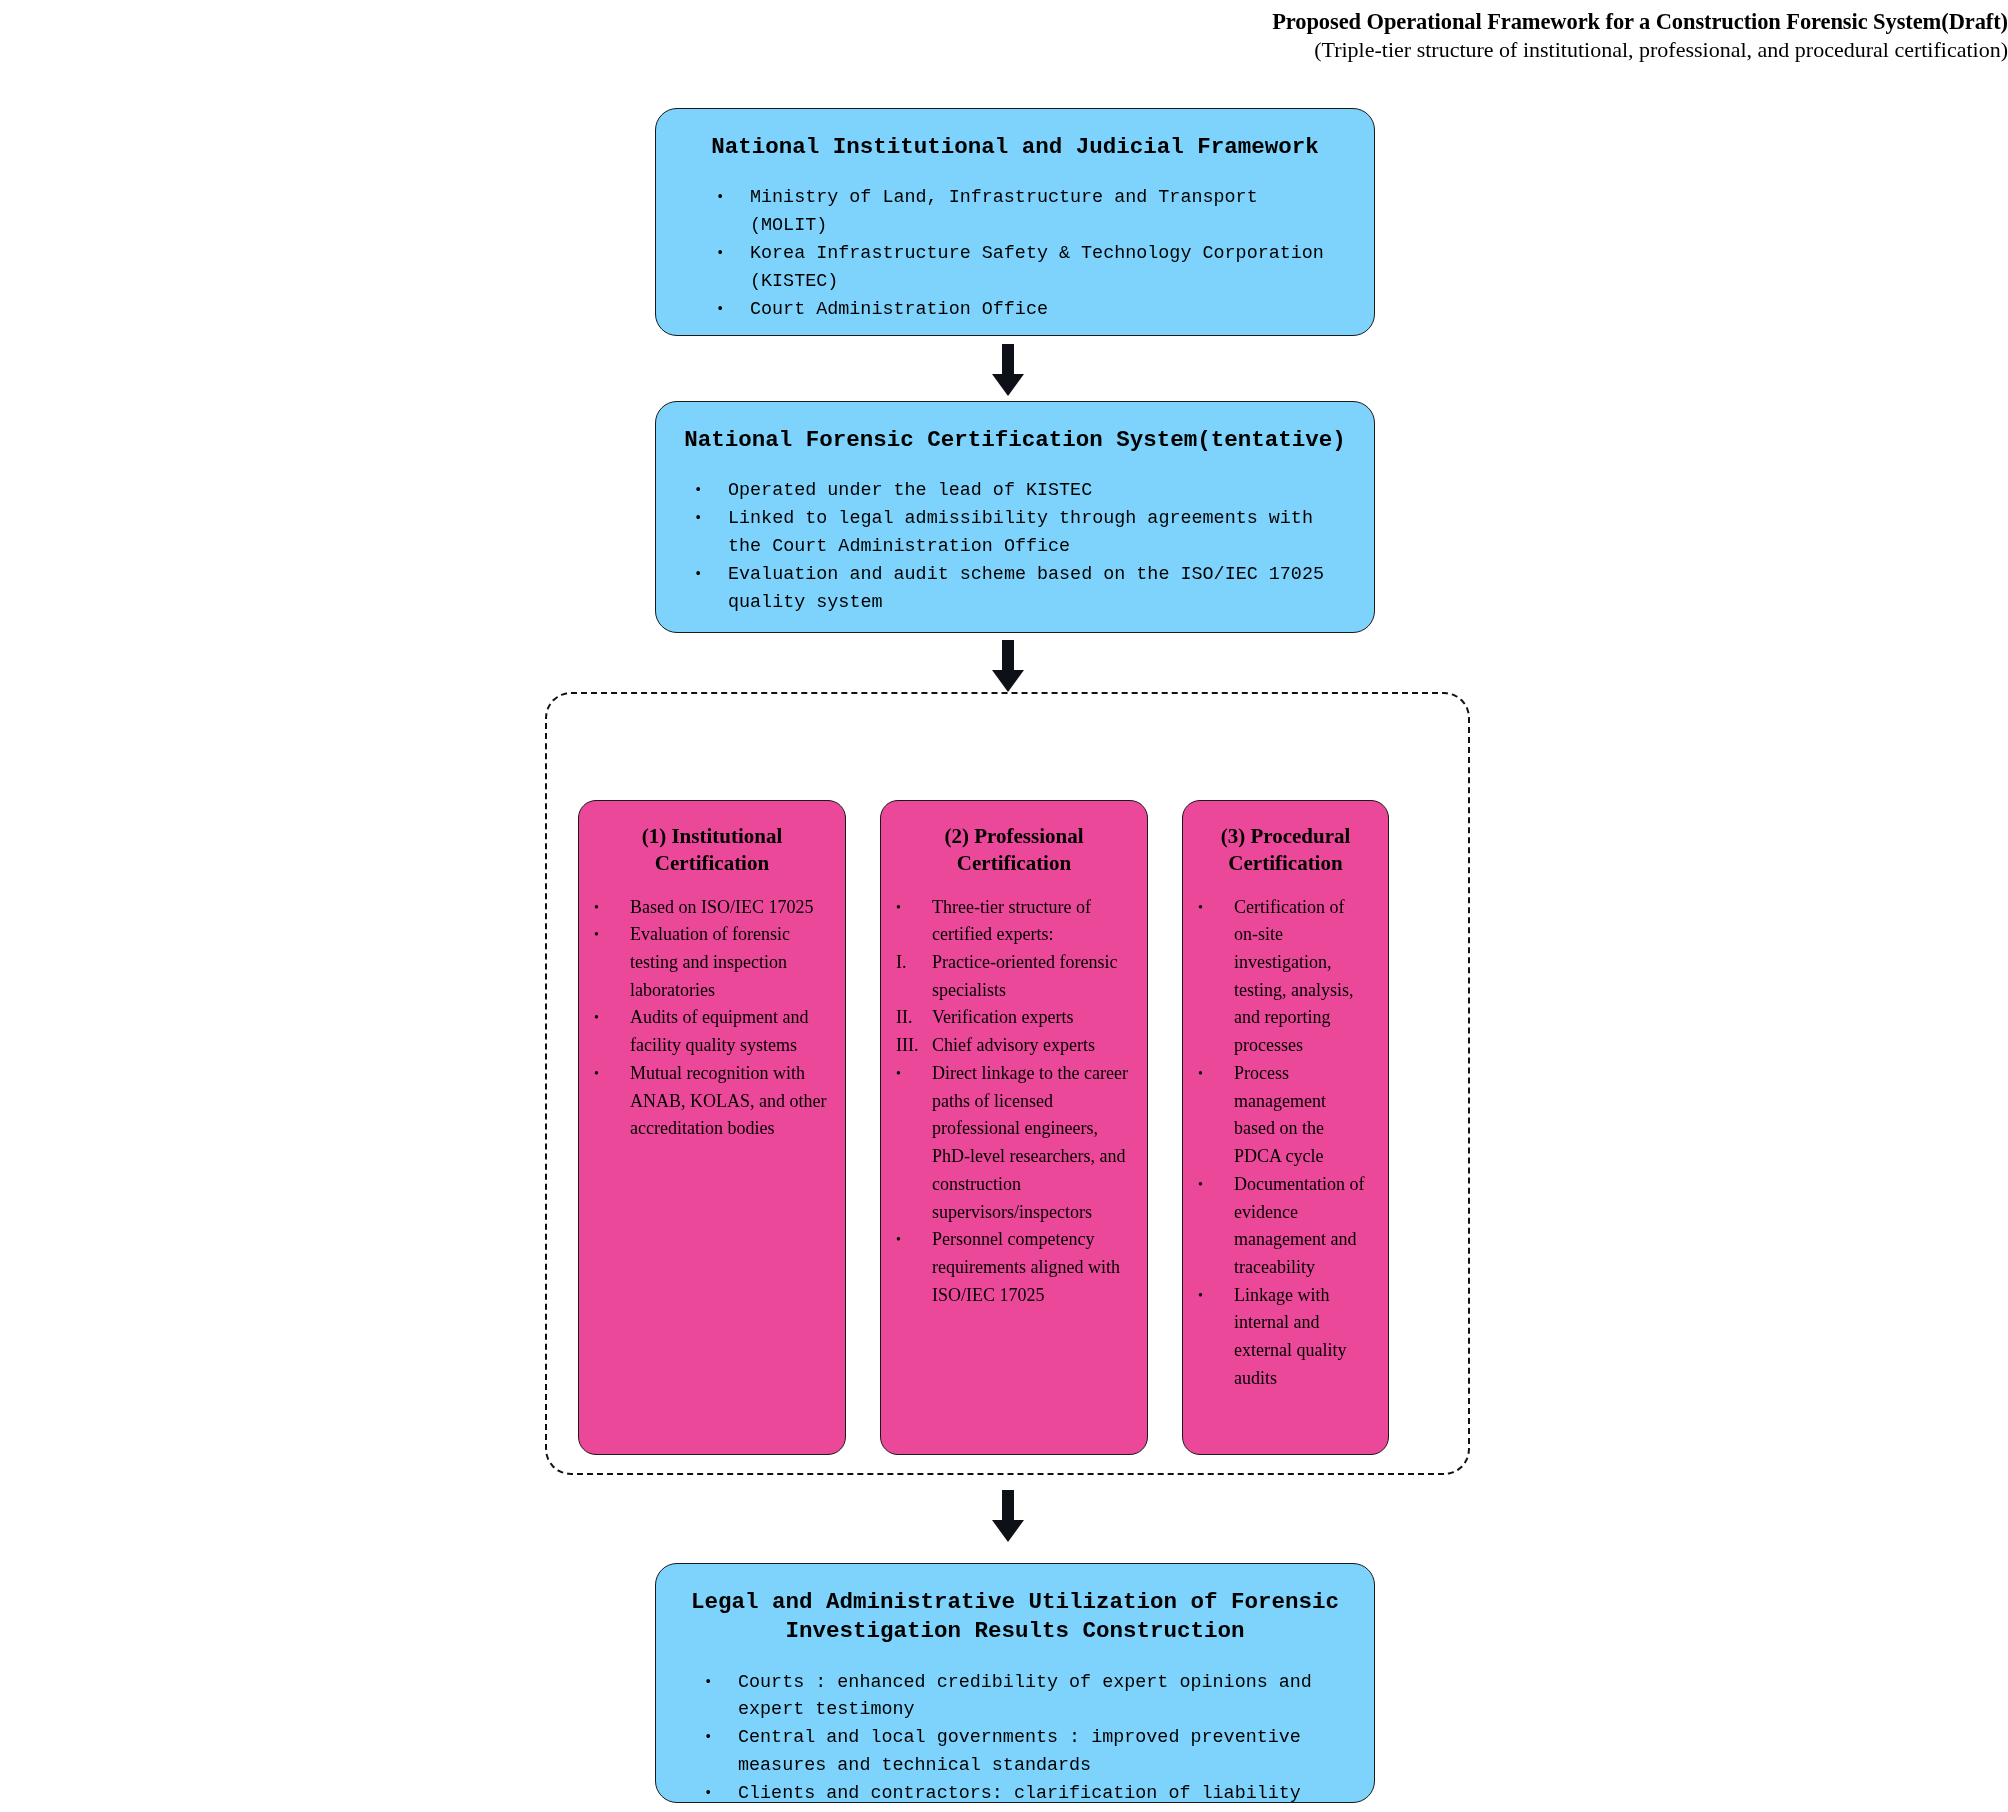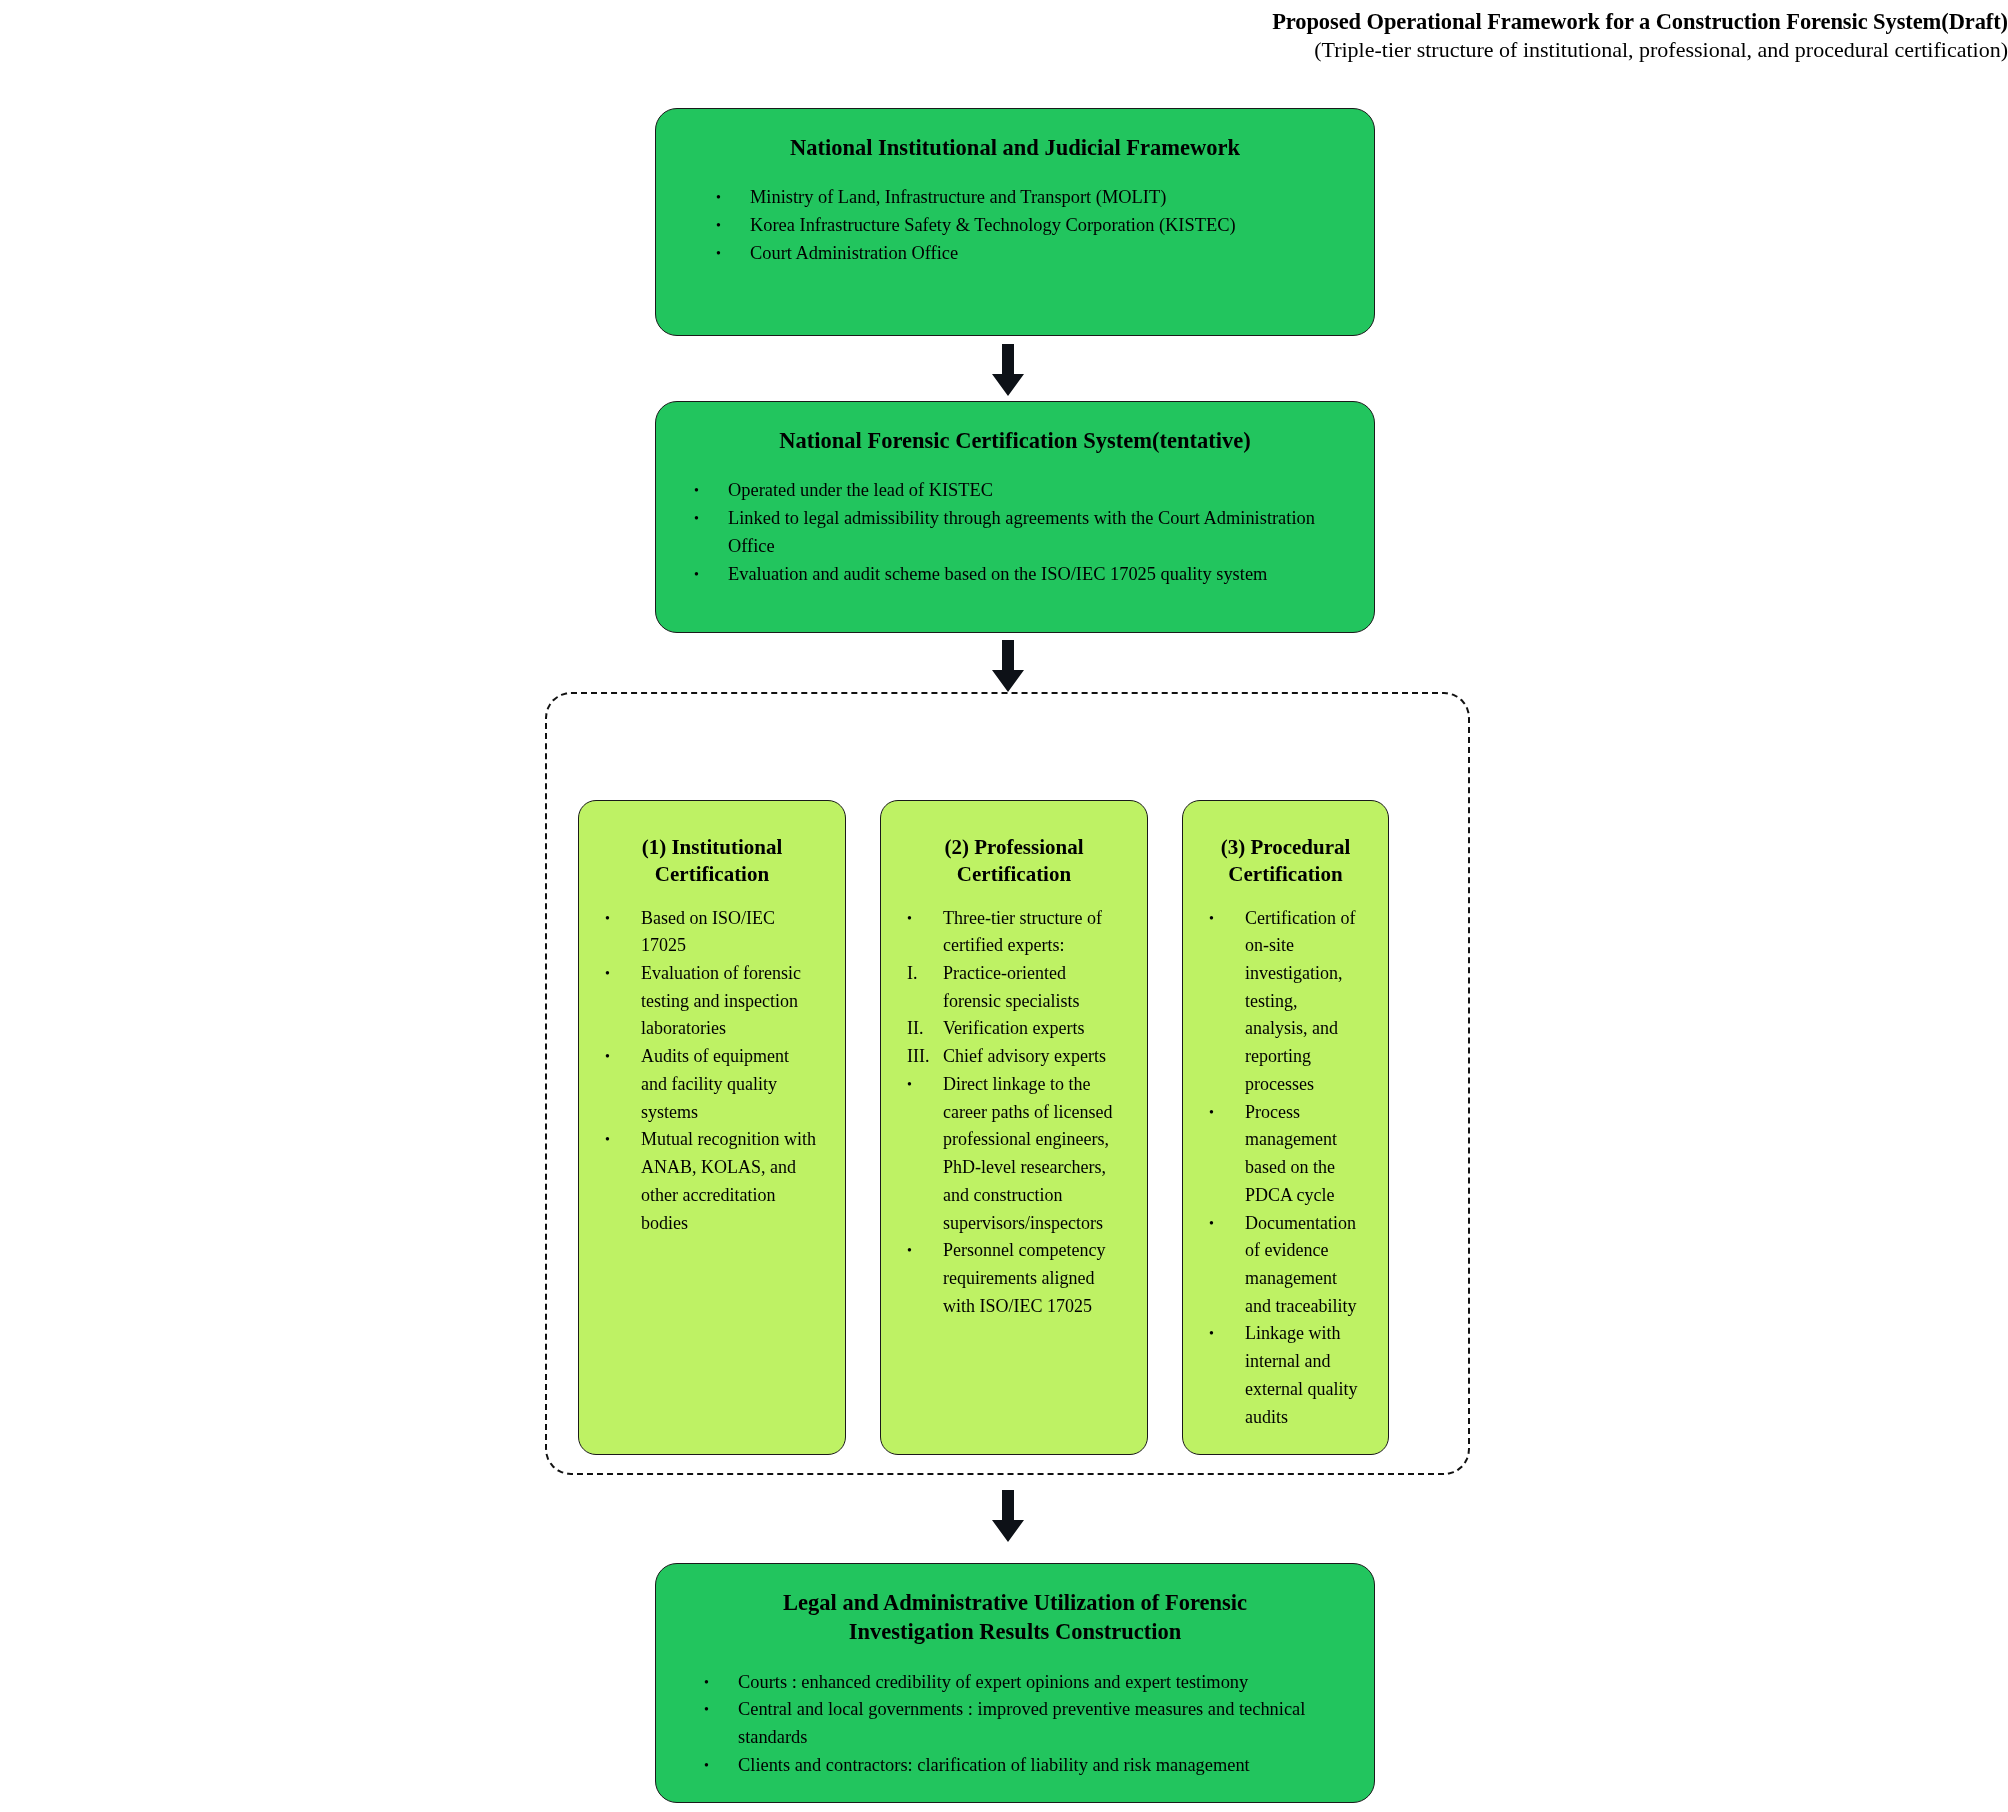--- a/index.html
+++ b/index.html
@@ -38,21 +38,22 @@
     line-height: 1.25;
     padding-left: 27px;
   }
 
   
   .box {
     position: absolute;
     box-sizing: border-box;
     border: 1.6px solid #1a1a1a;
     border-radius: 22px;
-    background: #22c55e;
+    background: #7dd3fc;
+    font-family: Liberation Mono, monospace;
   }
   .box-title {
     text-align: center;
     font-weight: bold;
     font-size: 22.5px;
     line-height: 1.3;
   }
   .bullets {
     list-style: none;
     margin: 0;
@@ -101,22 +102,22 @@
     line-height: 1.32;
     margin-top: 28px;
   }
 
   
   .tier-card {
     position: absolute;
     box-sizing: border-box;
     border: 1.6px solid #1a1a1a;
     border-radius: 18px;
-    background: #bef264;
-    padding: 16px;
+    background: #ec4899;
+    padding: 5px;
   }
   .tier-card-title {
     text-align: center;
     font-weight: bold;
     font-size: 21px;
     line-height: 1.3;
     margin: 17px 10px 0 10px;
   }
   .tier-card .bullets {
     margin: 16px 12px 0 10px;

